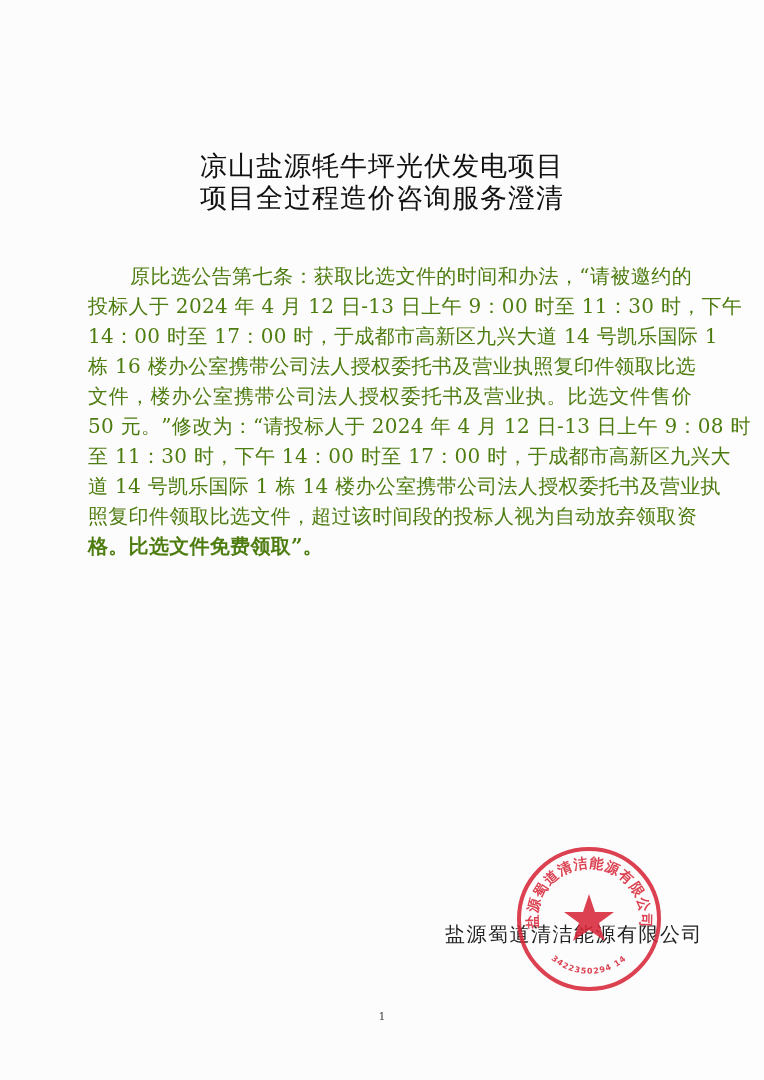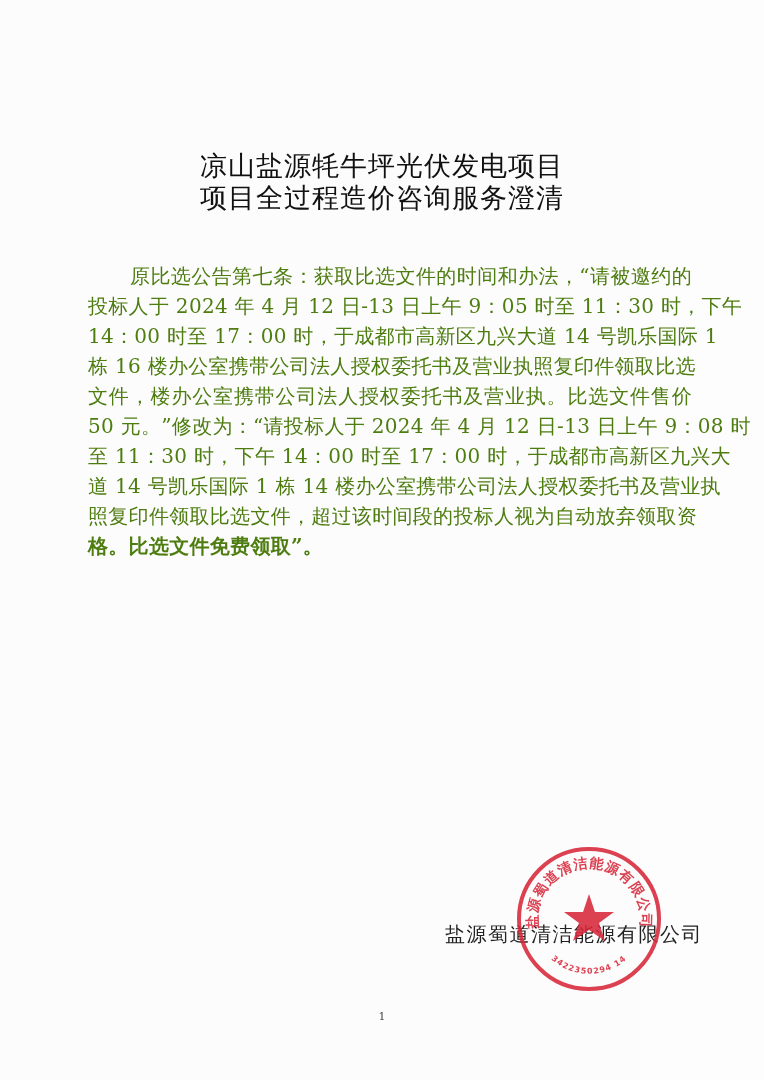--- a/index.html
+++ b/index.html
@@ -27,21 +27,21 @@
 </head>
 <body>
 
 <div class="page">
 
   <div class="title l1">凉山盐源牦牛坪光伏发电项目</div>
   <div class="title l2">项目全过程造价咨询服务澄清</div>
 
   <div>
     <div class="body-line first" style="top:261px">原比选公告第七条：获取比选文件的时间和办法，“请被邀约的</div>
-    <div class="body-line" style="top:291px">投标人于 2024 年 4 月 12 日-13 日上午 9：05 时至 11：30 时，下午</div>
+    <div class="body-line" style="top:291px">投标人于 2024 年 4 月 12 日-13 日上午 9：00 时至 11：30 时，下午</div>
     <div class="body-line" style="top:321px">14：00 时至 17：00 时，于成都市高新区九兴大道 14 号凯乐国际 1</div>
     <div class="body-line" style="top:351px">栋 16 楼办公室携带公司法人授权委托书及营业执照复印件领取比选</div>
     <div class="body-line" style="top:381px">文件，楼办公室携带公司法人授权委托书及营业执。比选文件售价</div>
     <div class="body-line" style="top:411px">50 元。”修改为：“请投标人于 2024 年 4 月 12 日-13 日上午 9：08 时</div>
     <div class="body-line" style="top:441px">至 11：30 时，下午 14：00 时至 17：00 时，于成都市高新区九兴大</div>
     <div class="body-line" style="top:471px">道 14 号凯乐国际 1 栋 14 楼办公室携带公司法人授权委托书及营业执</div>
     <div class="body-line" style="top:501px">照复印件领取比选文件，超过该时间段的投标人视为自动放弃领取资</div>
     <div class="body-line last" style="top:531px">格。比选文件免费领取”。</div>
   </div>
 

